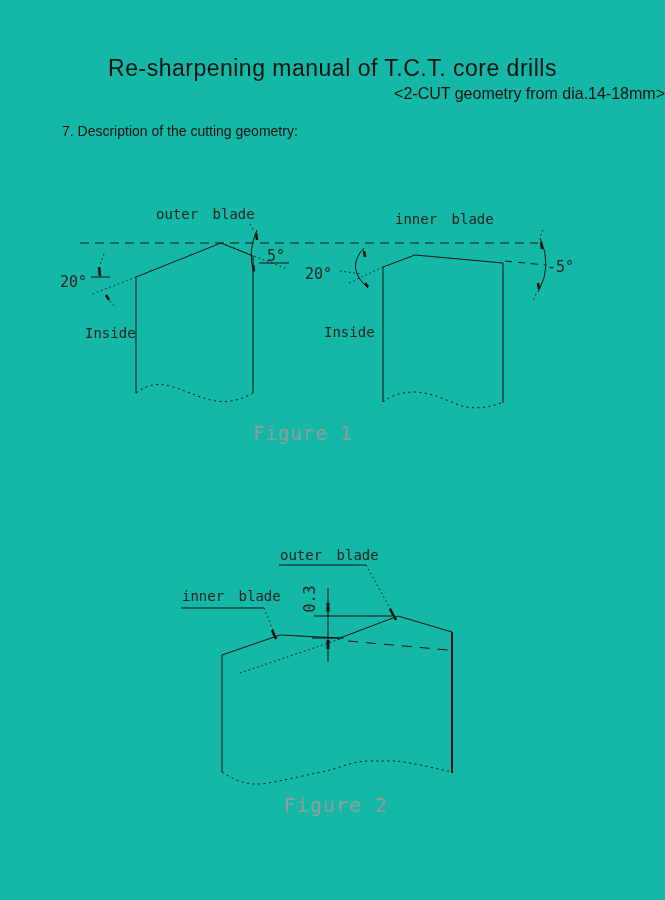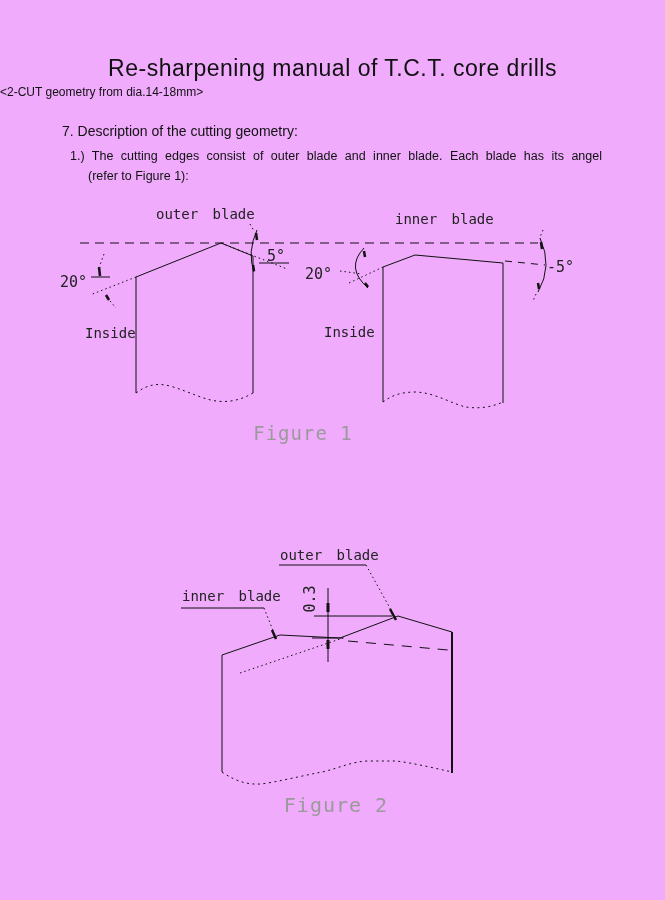--- a/index.html
+++ b/index.html
@@ -1,21 +1,21 @@
 <!DOCTYPE html>
 <html><head>
 <meta charset="utf-8">
 <style>
   html,body{margin:0;padding:0;background:#ffffff;}
-  .page{position:relative;width:665px;height:900px;background:#f0abfc;overflow:hidden;
+  .page{position:relative;width:665px;height:900px;background:#14b8a6;overflow:hidden;
         font-family:"Liberation Sans", sans-serif;color:#111;}
   .doc-title{position:absolute;top:55px;left:0;width:665px;text-align:center;
              font-size:23px;letter-spacing:0.5px;}
-  .doc-subtitle{position:absolute;top:85px;left:0;width:665px;text-align:left;
-             font-size:12px;}
+  .doc-subtitle{position:absolute;top:85px;left:0;width:665px;text-align:right;
+             font-size:16px;}
   .heading{position:absolute;left:62px;top:123px;font-size:14px;}
   .item{position:absolute;font-size:12.5px;line-height:20px;}
   .item1{left:70px;top:146px;width:532px;}
   .item2{left:68px;top:486px;width:534px;}
   .jline{display:block;text-align:justify;text-align-last:justify;}
   .cont{display:block;margin-left:18px;}
   svg{position:absolute;left:0;top:0;}
   .ln{stroke:#111;fill:none;stroke-width:1;}
   .thk{stroke:#111;fill:none;stroke-width:2.5;}
   .thk3{stroke:#111;fill:none;stroke-width:3;}
@@ -33,27 +33,20 @@
 </style>
 </head>
 <body>
 
 <div class="page">
 
   <div class="doc-title">Re-sharpening manual of T.C.T. core drills</div>
   <div class="doc-subtitle">&lt;2-CUT geometry from dia.14-18mm&gt;</div>
   <div class="heading">7. Description of the cutting geometry:</div>
 
-  <div class="item item1">
-    <div class="jline">
-      <span>1.)</span>
-      <span>The cutting edges consist of outer blade and inner blade. Each blade has its angel</span>
-    </div>
-    <div class="cont">(refer to Figure 1):</div>
-  </div>
 
 
   <svg width="665" height="900" viewBox="0 0 665 900">
 
     <g>
 
       <path class="ln dash" d="M80,243 H538"></path>
 
       <g>
         <path class="ln" d="M136,277 L221,243 L253,256"></path>

